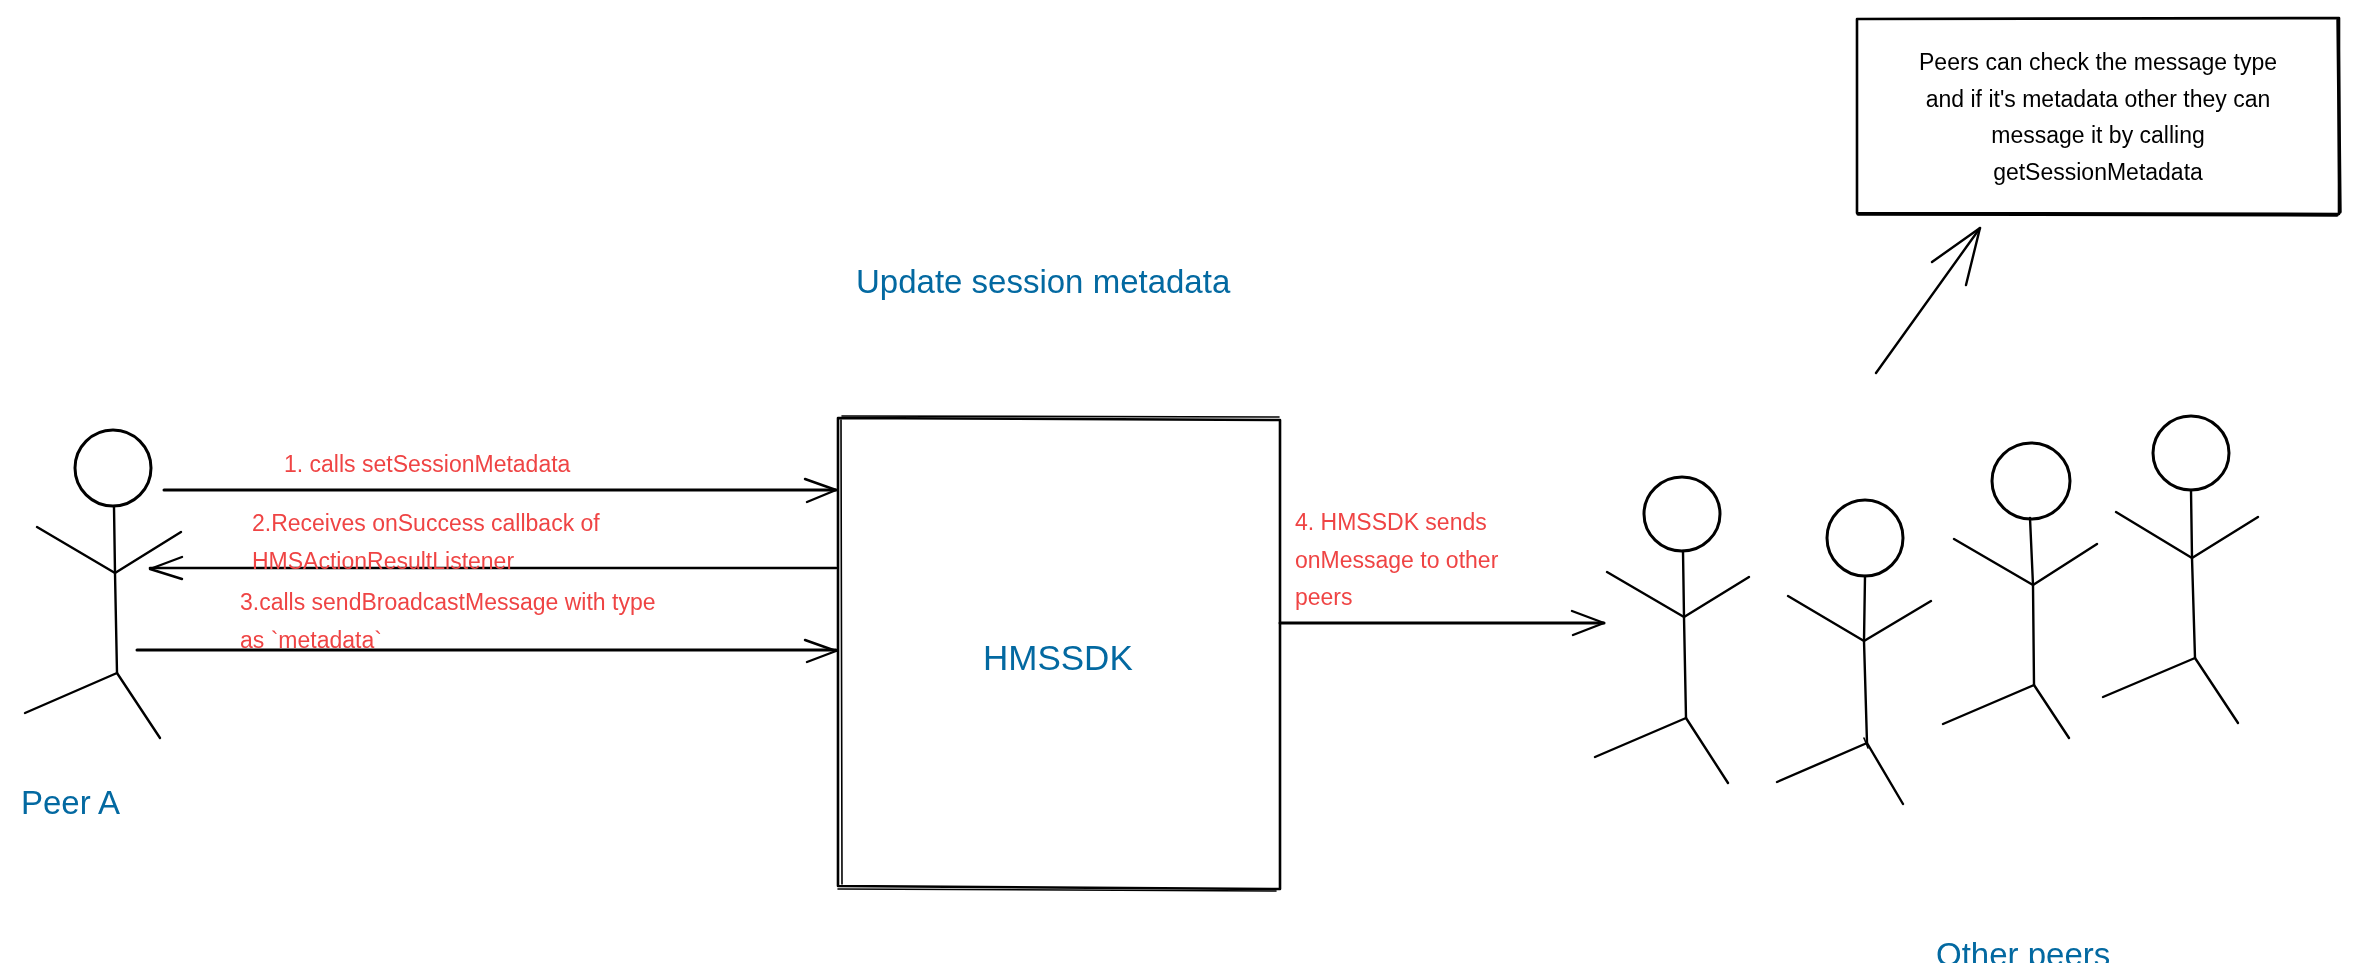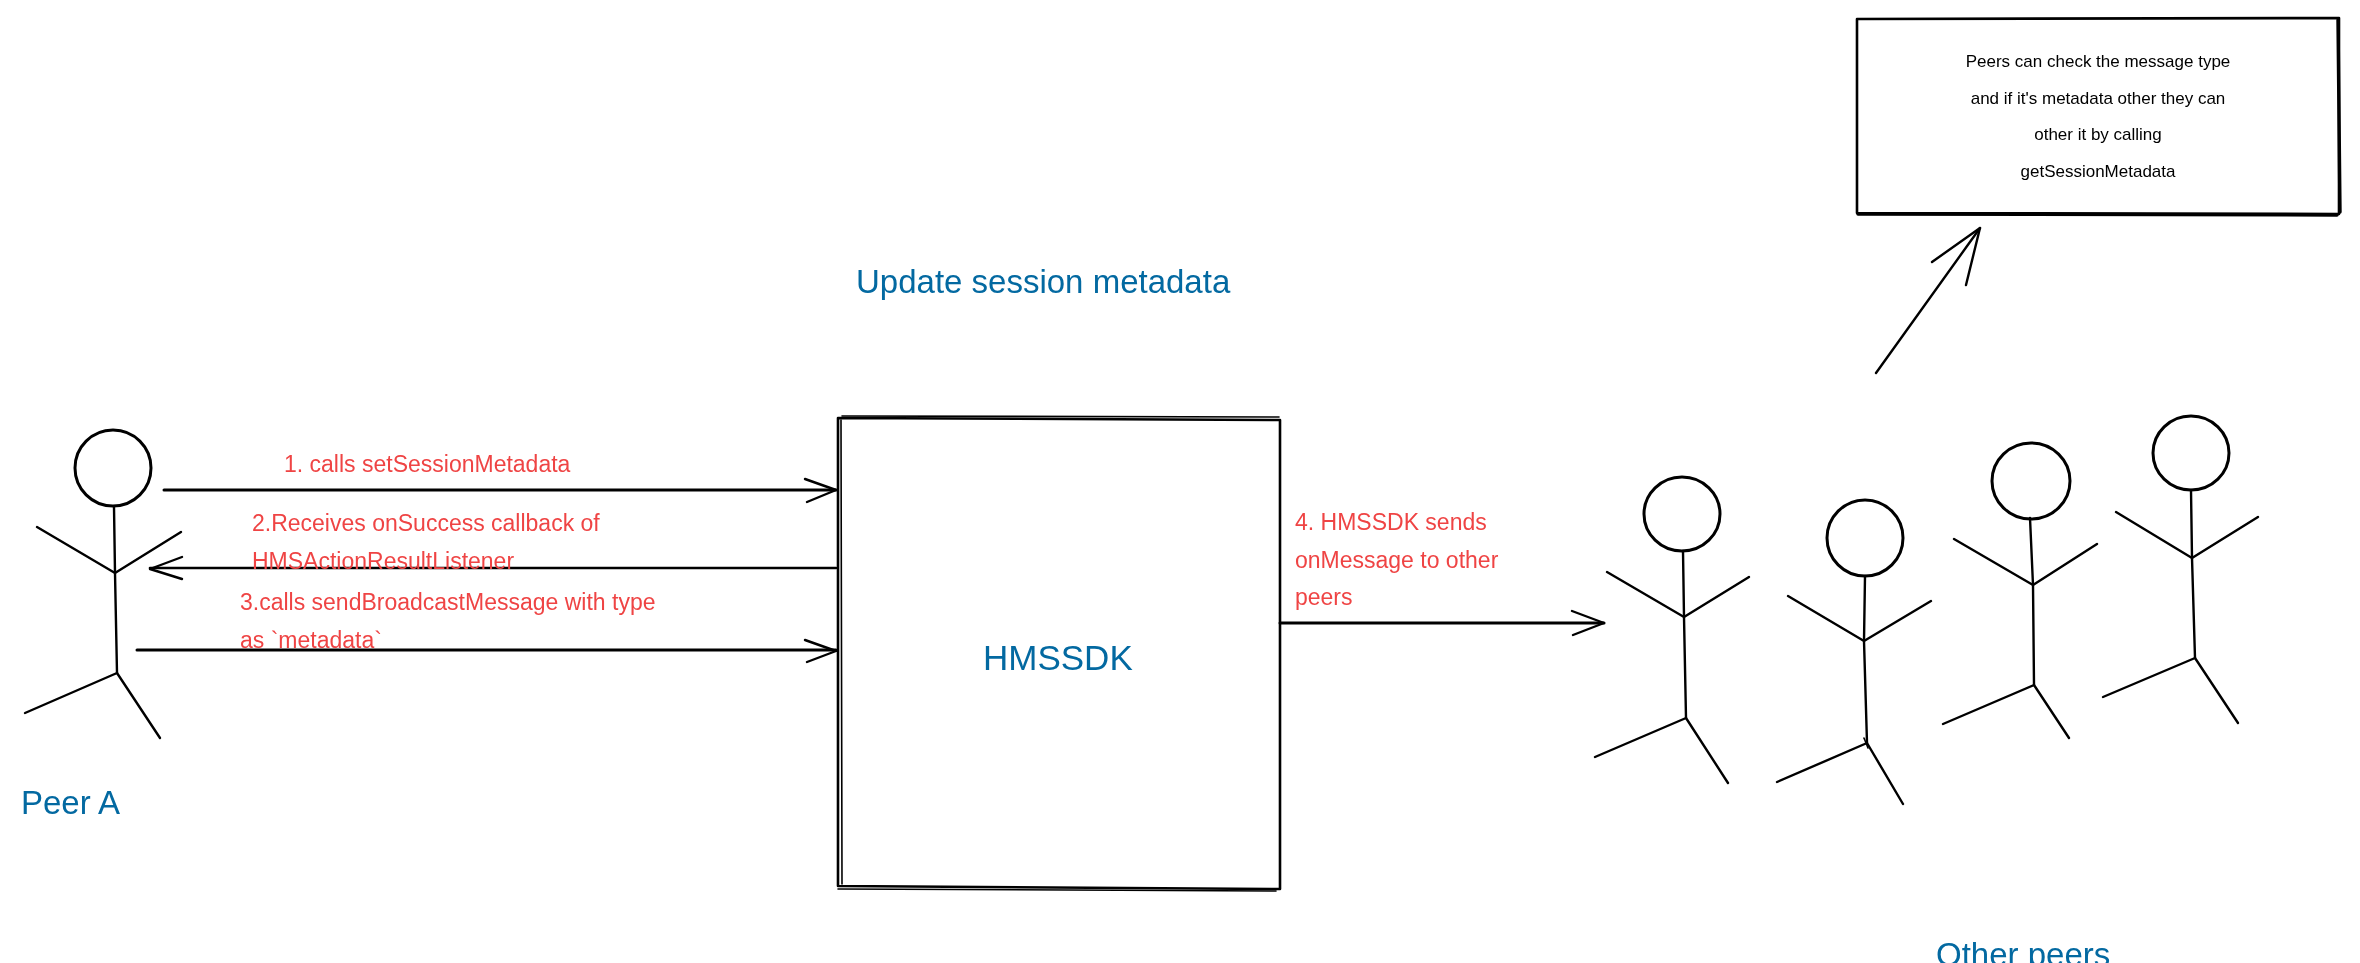--- a/index.html
+++ b/index.html
@@ -45,21 +45,21 @@
       color: #ef4444;
     }
     .multi span { display: block; white-space: pre; }
     .callout-text {
       position: absolute;
       left: 1857px;
       top: 44px;
       width: 482px;
       text-align: center;
       font-family: "Liberation Sans", "DejaVu Sans", sans-serif;
-      font-size: 17px;
+      font-size: 23px;
       line-height: 36.7px;
       color: #000000;
     }
     .callout-text span { display: block; white-space: pre; }
   </style>
 </head>
 <body>
 
 <svg id="canvas" viewBox="0 0 2360 963" xmlns="http://www.w3.org/2000/svg">
 
@@ -162,15 +162,15 @@
 
 <div class="multi" style="left:1295px; top:504px;">
   <span>4. HMSSDK sends</span>
   <span>onMessage to other</span>
   <span>peers</span>
 </div>
 
 <div class="callout-text">
   <span>Peers can check the message type</span>
   <span>and if it's metadata other they can</span>
-  <span>other it by calling</span>
+  <span>message it by calling</span>
   <span>getSessionMetadata</span>
 </div>
 
 </body></html>

